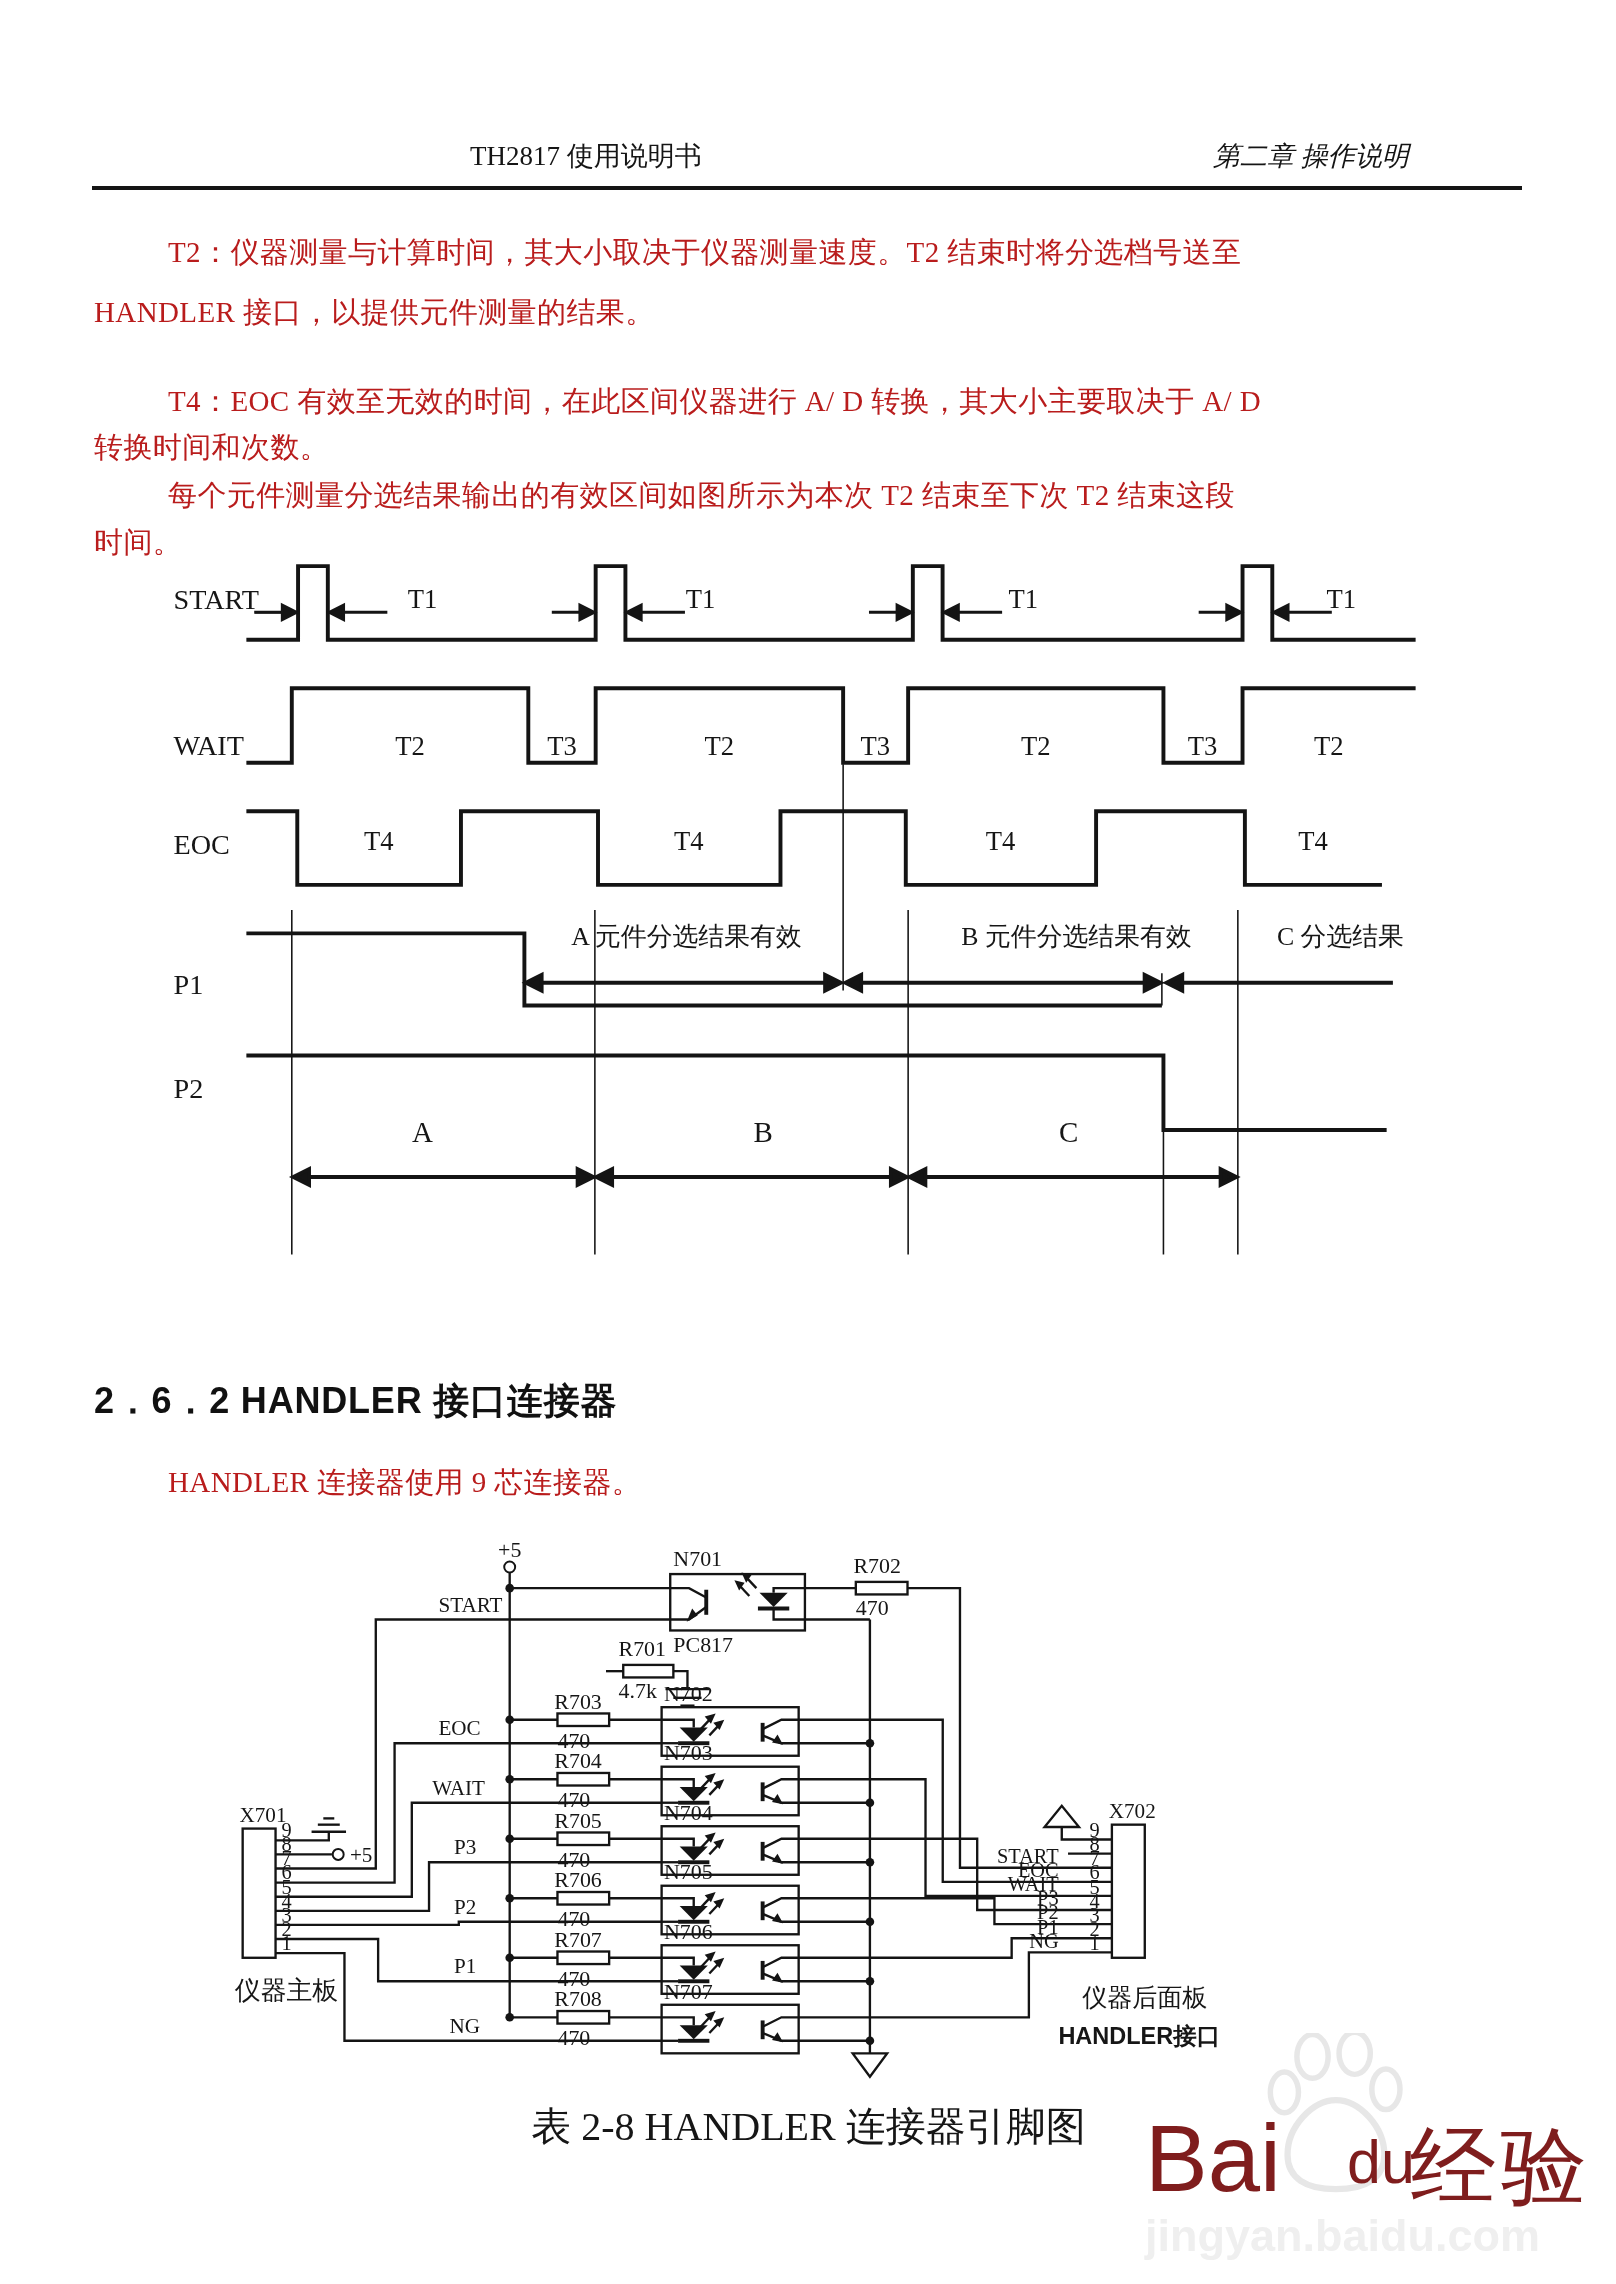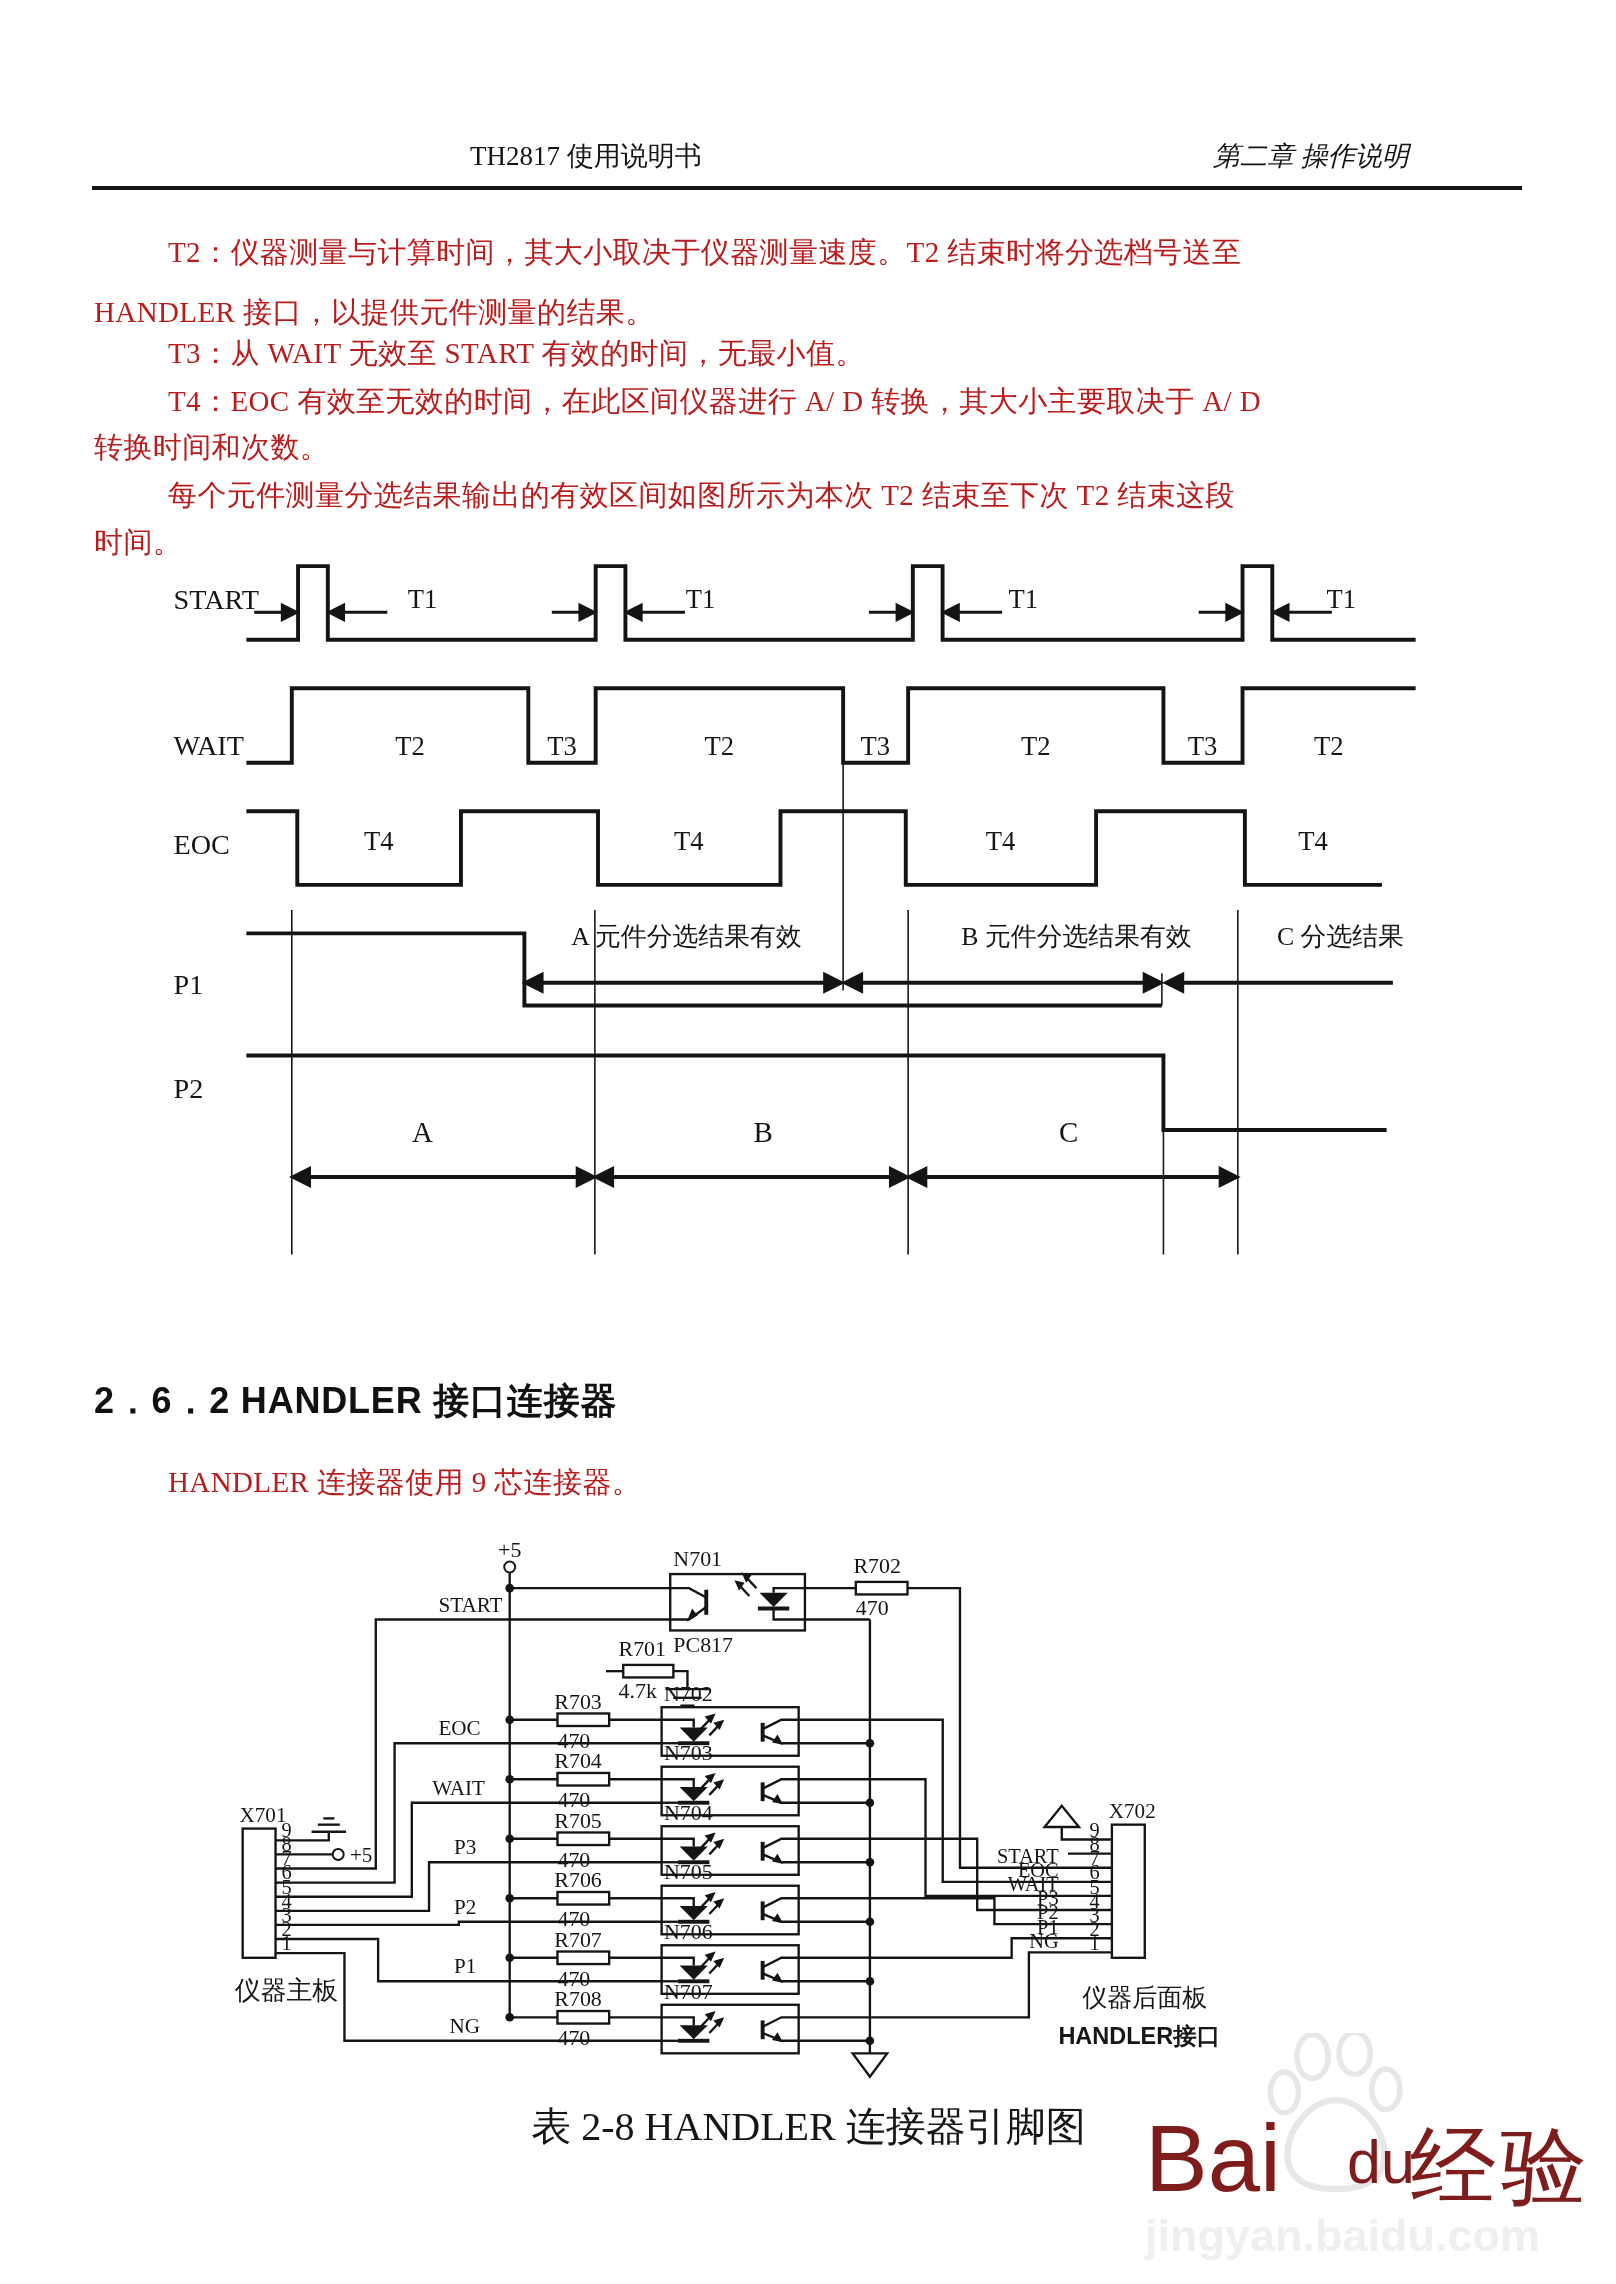--- a/index.html
+++ b/index.html
@@ -21,21 +21,20 @@
 <body>
 
 <div id="page">
 
   <div class="hdr" style="left:470px;top:138px;text-align:center;">TH2817 使用说明书</div>
   <div class="hdr" style="left:1213px;top:138px;font-style:italic;">第二章 操作说明</div>
   <div class="hline" style="left:92px;top:186px;width:1430px;height:3.9px;"></div>
 
   <div class="bodyline" style="left:168px;top:233px;">T2：仪器测量与计算时间，其大小取决于仪器测量速度。T2 结束时将分选档号送至</div>
   <div class="bodyline" style="left:94px;top:285px;margin-top:8px;">HANDLER 接口，以提供元件测量的结果。</div>
-  <div class="bodyline" style="left:168px;top:334px;">T3：从 WAIT 无效至 START 有效的时间，无最小值。</div>
   <div class="bodyline" style="left:168px;top:382px;">T4：EOC 有效至无效的时间，在此区间仪器进行 A/ D 转换，其大小主要取决于 A/ D</div>
   <div class="bodyline" style="left:94px;top:428px;">转换时间和次数。</div>
   <div class="bodyline" style="left:168px;top:476px;">每个元件测量分选结果输出的有效区间如图所示为本次 T2 结束至下次 T2 结束这段</div>
   <div class="bodyline" style="left:94px;top:523px;">时间。</div>
 
   <svg class="abs" style="left:78px;top:540px;" width="1394" height="768" viewBox="100 690 1780 980">
 
     <g stroke="#141414" stroke-width="5" fill="none">
       <path d="M315,817 H381 V723 H419 V817 H761 V723 H799 V817 H1166 V723 H1204 V817 H1587 V723 H1625 V817 H1808"></path>
     </g>

